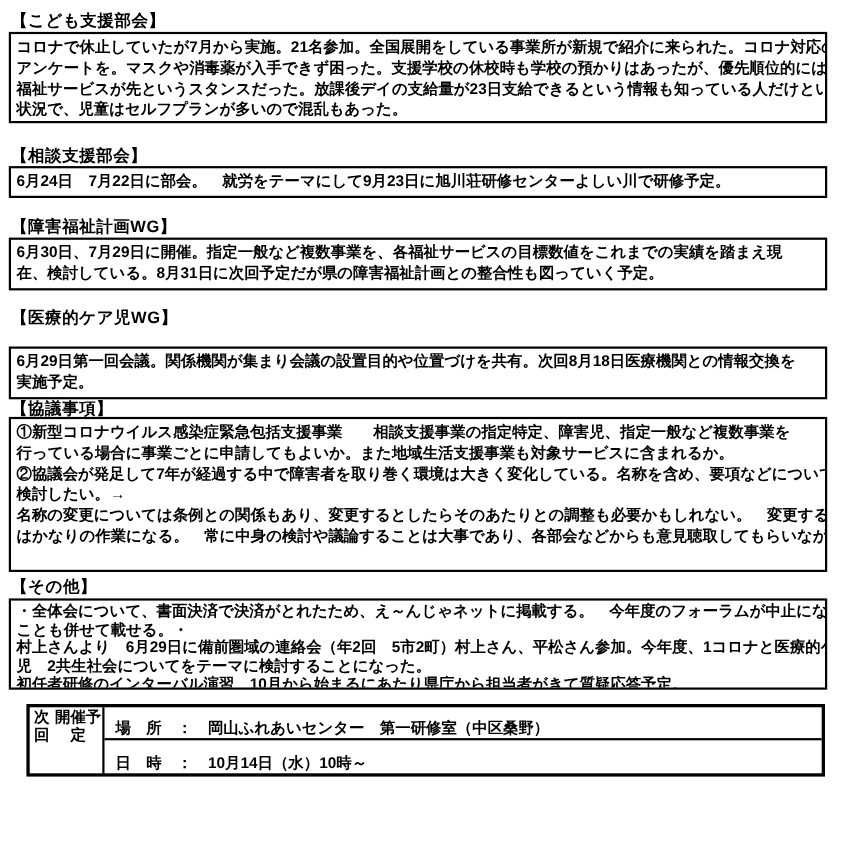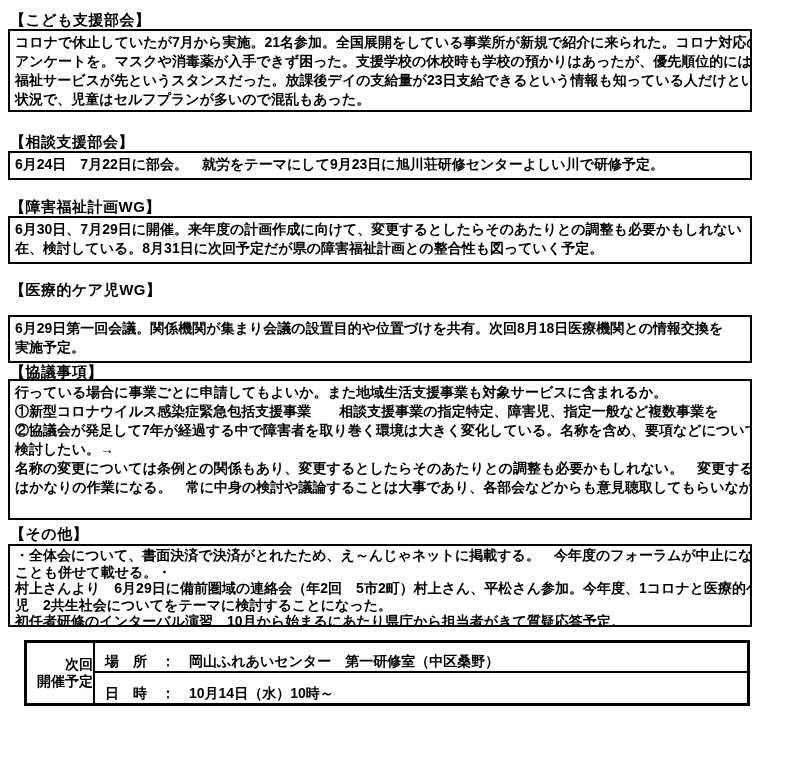--- a/index.html
+++ b/index.html
@@ -57,22 +57,21 @@
     border: 3px solid #000000;
     display: grid;
     grid-template-columns: 68px 1fr;
     grid-template-rows: 1fr 1fr;
     font-size: 14px;
   }
   .next-label {
     grid-row: 1 / 3;
     border-right: 2px solid #000000;
     display: flex;
-    flex-direction: column;
-    align-items: flex-end;
+    align-items: flex-start;
     justify-content: center;
     line-height: 17px;
     text-align: center;
   }
   .next-row {
     display: flex;
     align-items: flex-end;
     padding-left: 10px;
     white-space: nowrap;
   }
@@ -93,34 +92,34 @@
     <div class="ln">状況で、児童はセルフプランが多いので混乱もあった。</div>
   </div>
 
   <div class="heading" style="top:133px">【相談支援部会】</div>
   <div class="box" style="top:151px;height:29px">
     <div class="ln">6月24日　7月22日に部会。　就労をテーマにして9月23日に旭川荘研修センターよしい川で研修予定。</div>
   </div>
 
   <div class="heading" style="top:198px">【障害福祉計画WG】</div>
   <div class="box" style="top:216px;height:48px">
-    <div class="ln">6月30日、7月29日に開催。来年度の計画作成に向けて、変更するとしたらそのあたりとの調整も必要かもしれない</div>
+    <div class="ln">6月30日、7月29日に開催。指定一般など複数事業を、各福祉サービスの目標数値をこれまでの実績を踏まえ現</div>
     <div class="ln">在、検討している。8月31日に次回予定だが県の障害福祉計画との整合性も図っていく予定。</div>
   </div>
 
   <div class="heading" style="top:281px">【医療的ケア児WG】</div>
   <div class="box" style="top:315px;height:48px">
     <div class="ln">6月29日第一回会議。関係機関が集まり会議の設置目的や位置づけを共有。次回8月18日医療機関との情報交換を</div>
     <div class="ln">実施予定。</div>
   </div>
 
   <div class="heading" style="top:363px">【協議事項】</div>
   <div class="box" style="top:379px;height:141px">
+    <div class="ln">①新型コロナウイルス感染症緊急包括支援事業　　相談支援事業の指定特定、障害児、指定一般など複数事業を</div>
     <div class="ln">行っている場合に事業ごとに申請してもよいか。また地域生活支援事業も対象サービスに含まれるか。</div>
-    <div class="ln">①新型コロナウイルス感染症緊急包括支援事業　　相談支援事業の指定特定、障害児、指定一般など複数事業を</div>
     <div class="ln">②協議会が発足して7年が経過する中で障害者を取り巻く環境は大きく変化している。名称を含め、要項などについて</div>
     <div class="ln-split">
       <span>検討したい。</span>
       <span>→</span>
     </div>
     <div class="ln">名称の変更については条例との関係もあり、変更するとしたらそのあたりとの調整も必要かもしれない。　変更すること</div>
     <div class="ln">はかなりの作業になる。　常に中身の検討や議論することは大事であり、各部会などからも意見聴取してもらいながら</div>
   </div>
 
   <div class="heading" style="top:525px">【その他】</div>

